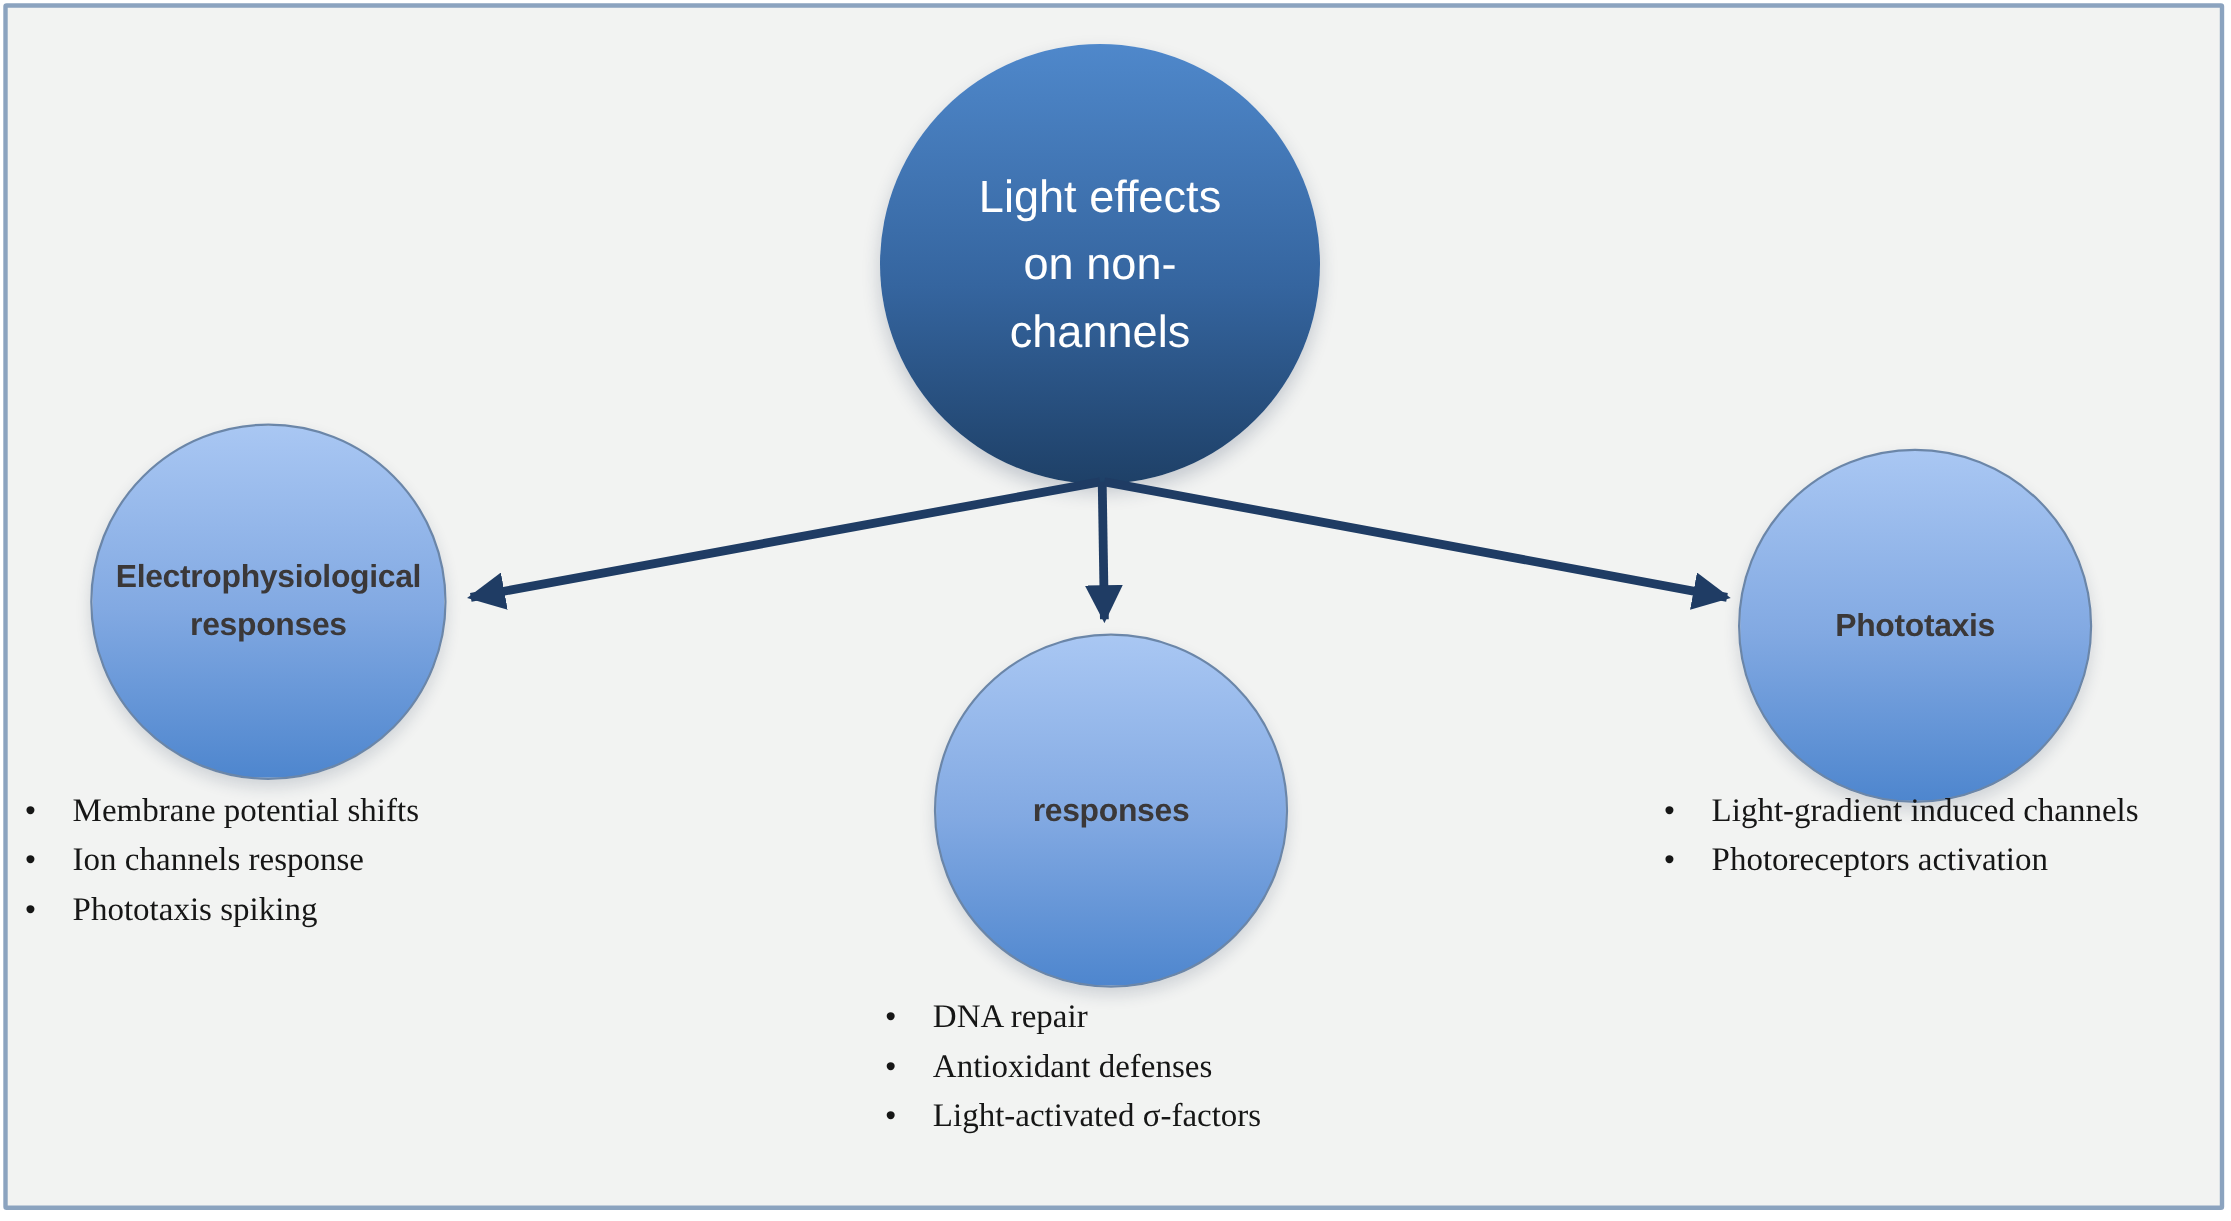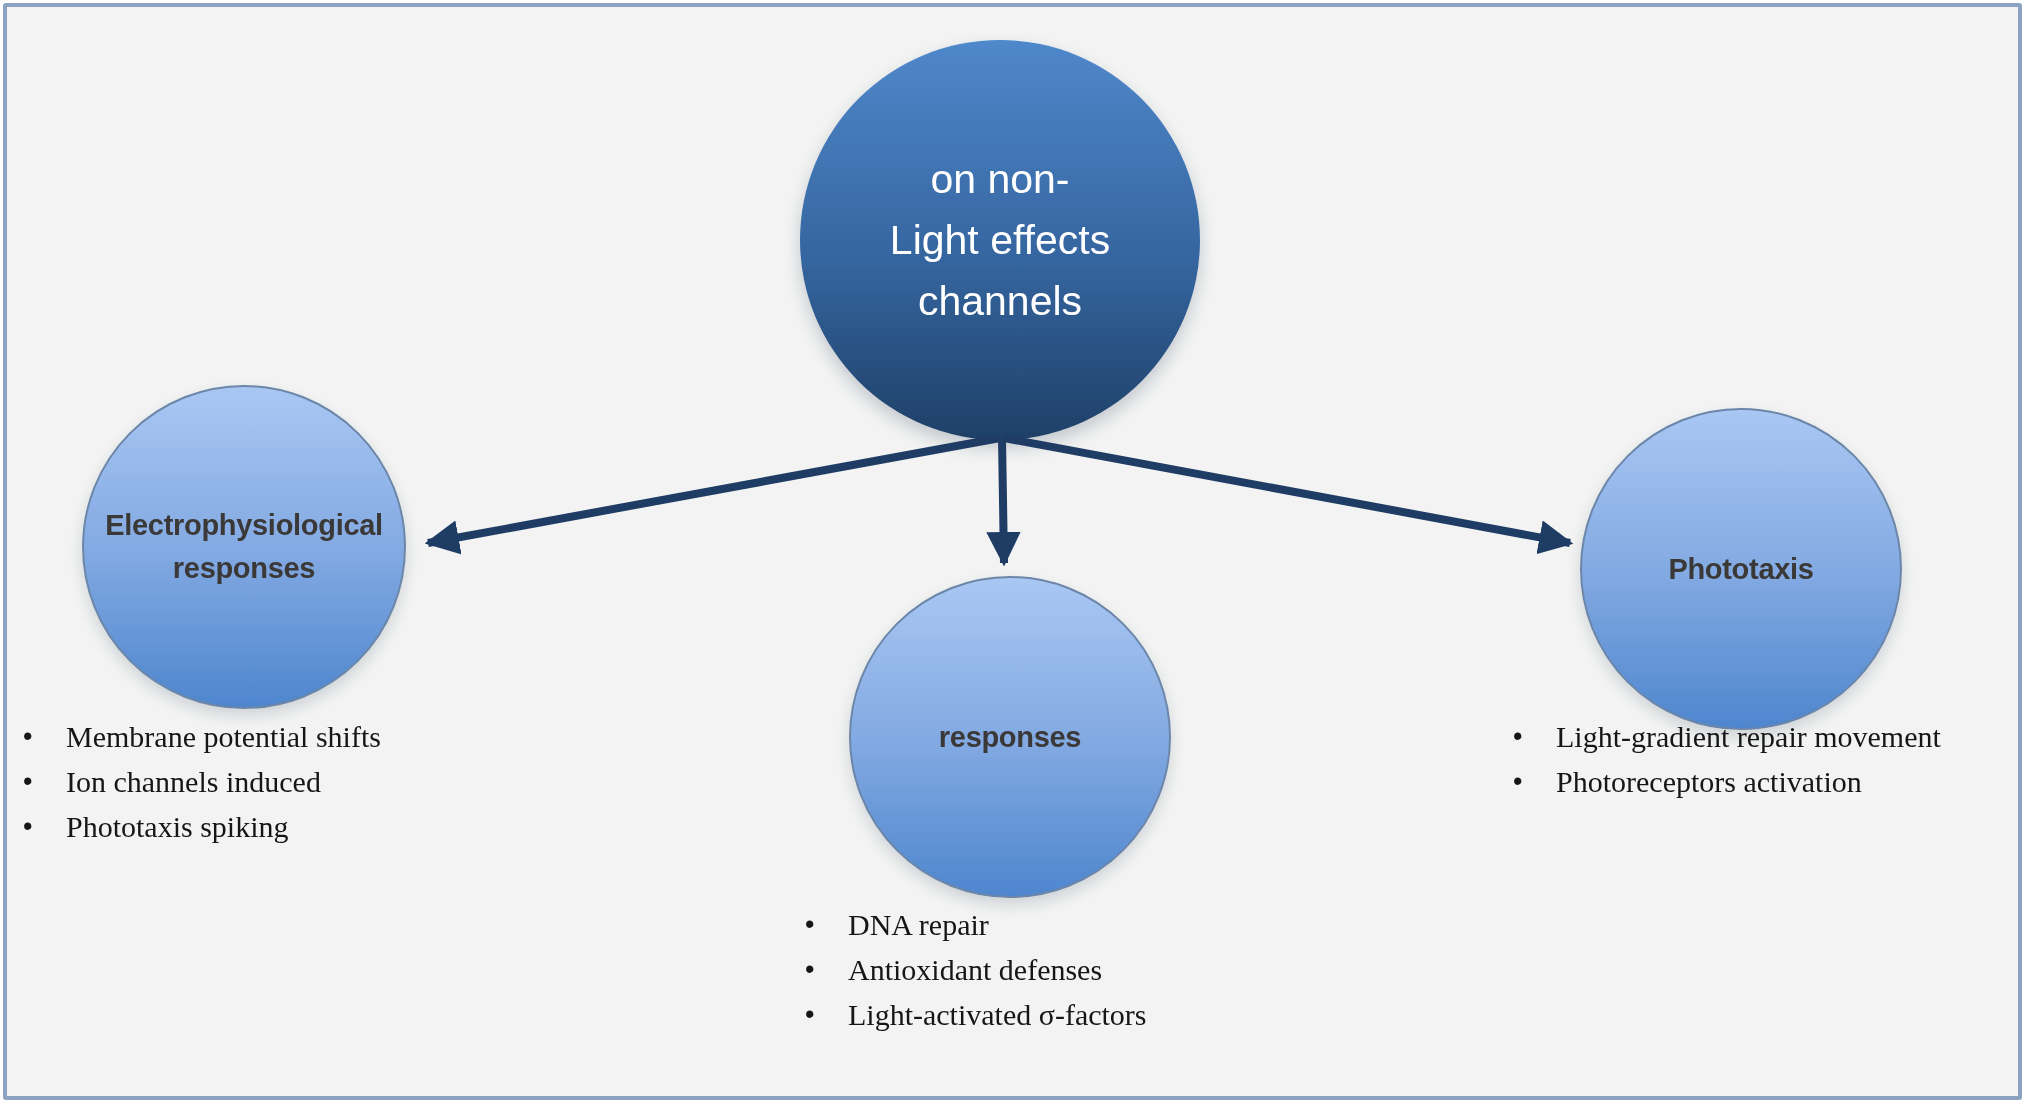--- a/index.html
+++ b/index.html
@@ -63,22 +63,22 @@
   .list-photo{left:1513px;top:714px;width:440px;}
 </style>
 </head>
 <body>
 
 <div class="canvas">
   <div class="slide"></div>
 
   <div class="circle center">
     <div class="center-label">
+      <span>Light effects</span>
       <span>on non-</span>
-      <span>Light effects</span>
       <span>channels</span>
     </div>
   </div>
 
   <div class="circle satellite electro">
     <div class="node-title">
       <span>Electrophysiological</span>
       <span>responses</span>
     </div>
   </div>
@@ -106,21 +106,21 @@
     <line class="arrow-line" x1="1004" y1="438" x2="1570" y2="543" stroke="#1f3c64" marker-end="url(#ah)"></line>
   </svg>
 
   <ul class="bullets list-electro">
     <li>
       <span class="dot">•</span>
       <span class="li-text">Membrane potential shifts</span>
     </li>
     <li>
       <span class="dot">•</span>
-      <span class="li-text">Ion channels induced</span>
+      <span class="li-text">Ion channels response</span>
     </li>
     <li>
       <span class="dot">•</span>
       <span class="li-text">Phototaxis spiking</span>
     </li>
   </ul>
 
   <ul class="bullets list-stress">
     <li>
       <span class="dot">•</span>
@@ -132,20 +132,20 @@
     </li>
     <li>
       <span class="dot">•</span>
       <span class="li-text">Light-activated σ-factors</span>
     </li>
   </ul>
 
   <ul class="bullets list-photo">
     <li>
       <span class="dot">•</span>
-      <span class="li-text">Light-gradient repair movement</span>
+      <span class="li-text">Light-gradient induced channels</span>
     </li>
     <li>
       <span class="dot">•</span>
       <span class="li-text">Photoreceptors activation</span>
     </li>
   </ul>
 </div>
 
 </body></html>

